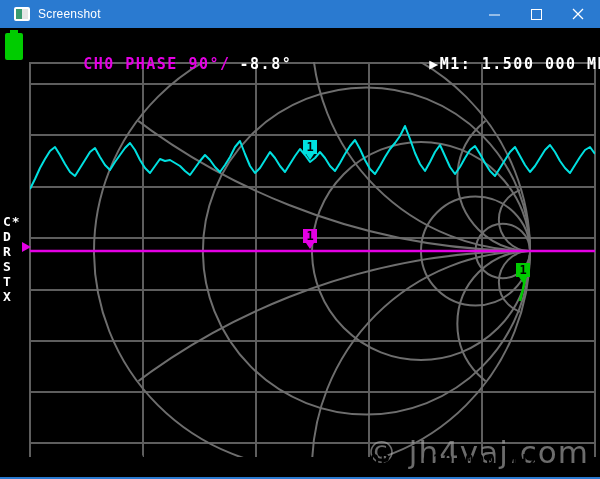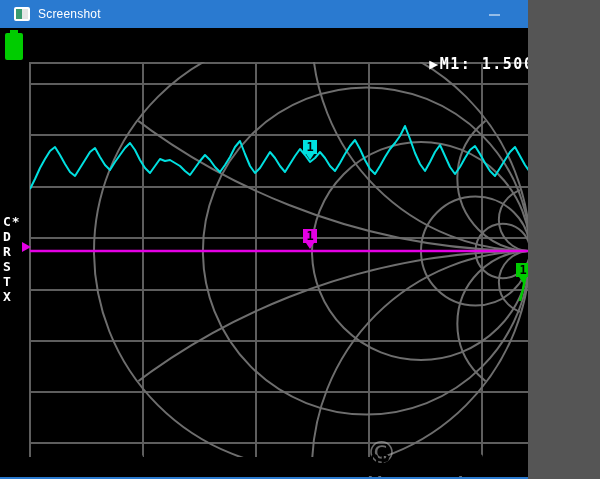--- a/index.html
+++ b/index.html
@@ -1,17 +1,17 @@
 <!DOCTYPE html>
 <html><head>
 <meta charset="utf-8">
 <title></title>
 <style>
   html,body{margin:0;padding:0;background:#555;}
-  #window{position:relative;width:528px;height:479px;background:#000;overflow:hidden;
+  #window{position:relative;width:600px;height:479px;background:#000;overflow:hidden;
           border-bottom:2px solid #2a7ad0;box-sizing:border-box;
           font-family:"DejaVu Sans Mono","DejaVu Sans",monospace;}
   
   #titlebar{position:absolute;left:0;top:0;width:600px;height:28px;background:#2a7ad0;}
   #win-icon{position:absolute;left:14px;top:7px;width:12px;height:10px;border:2px solid #fff;
             border-radius:2px;background:linear-gradient(90deg,#3a9b70 0 50%,#e6e6e6 50% 100%);}
   #win-title{position:absolute;left:38px;top:7px;color:#fff;font-family:"Liberation Sans",sans-serif;
              font-size:12px;letter-spacing:.2px;}
   .winbtn{position:absolute;top:0;width:40px;height:28px;display:flex;align-items:center;justify-content:center;}
   #btn-min{right:86px}#btn-max{right:44px}#btn-close{right:2px}
@@ -57,20 +57,23 @@
         <line x1="11" y1="1" x2="1" y2="11" stroke="#fff" stroke-width="1.2"></line>
         </svg>
     </div>
   </div>
 
   <div id="battery">
     <div class="nub"></div>
     <div class="body"></div>
   </div>
 
+  <div class="nvtext" style="left:41px;top:45px">
+    <span class="magenta">CH0 PHASE 90°/</span><span class="val">-8.8°</span>
+  </div>
   <div class="nvtext" style="left:387px;top:45px">
     <span class="white">▶M1: 1.500 000 MHz</span>
   </div>
 
   <div id="status-letters">
       <span class="statusletter" style="top: 216px;">C*</span>
       <span class="statusletter" style="top: 231px;">D</span>
       <span class="statusletter" style="top: 246px;">R</span>
       <span class="statusletter" style="top: 261px;">S</span>
       <span class="statusletter" style="top: 276px;">T</span>

